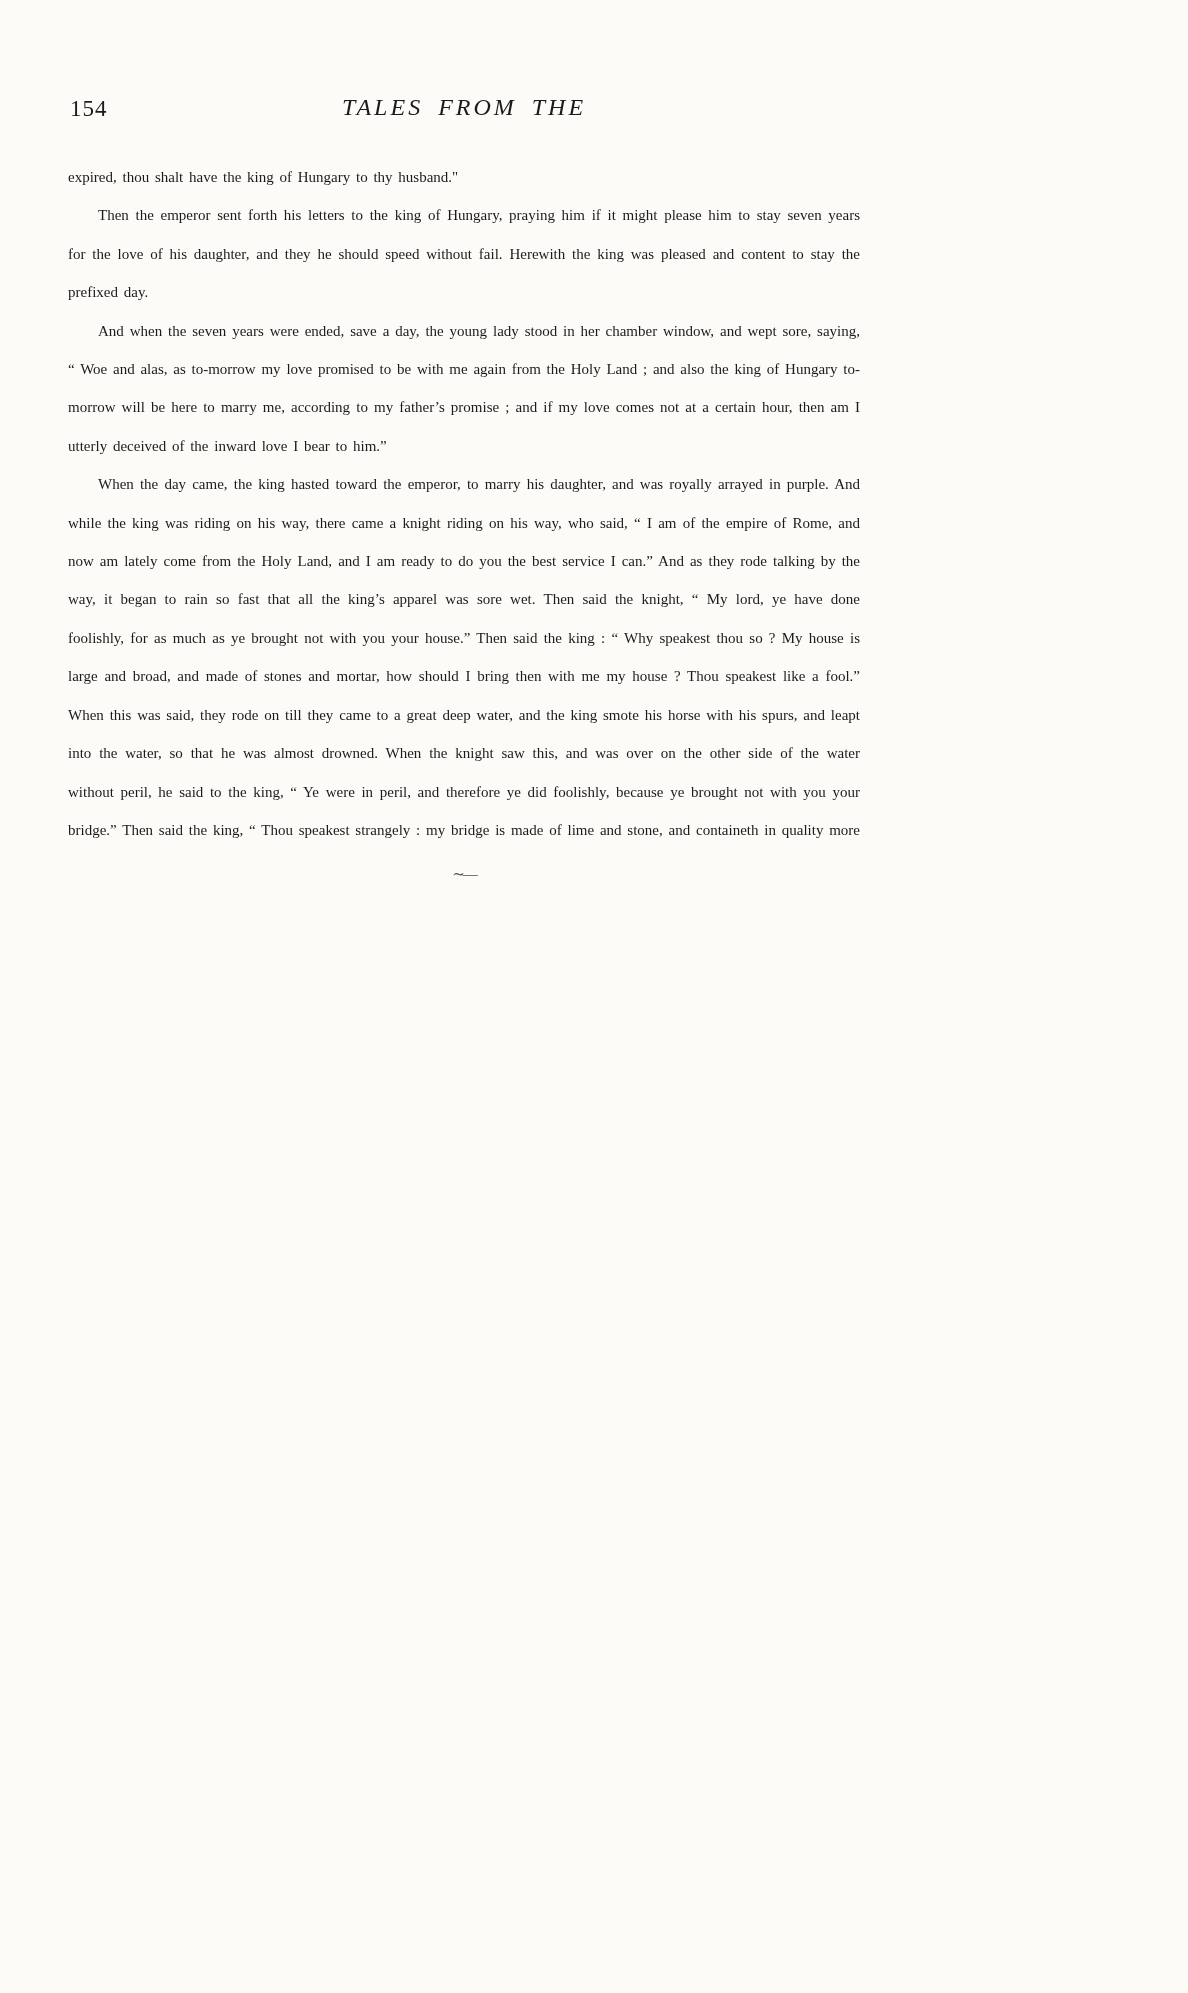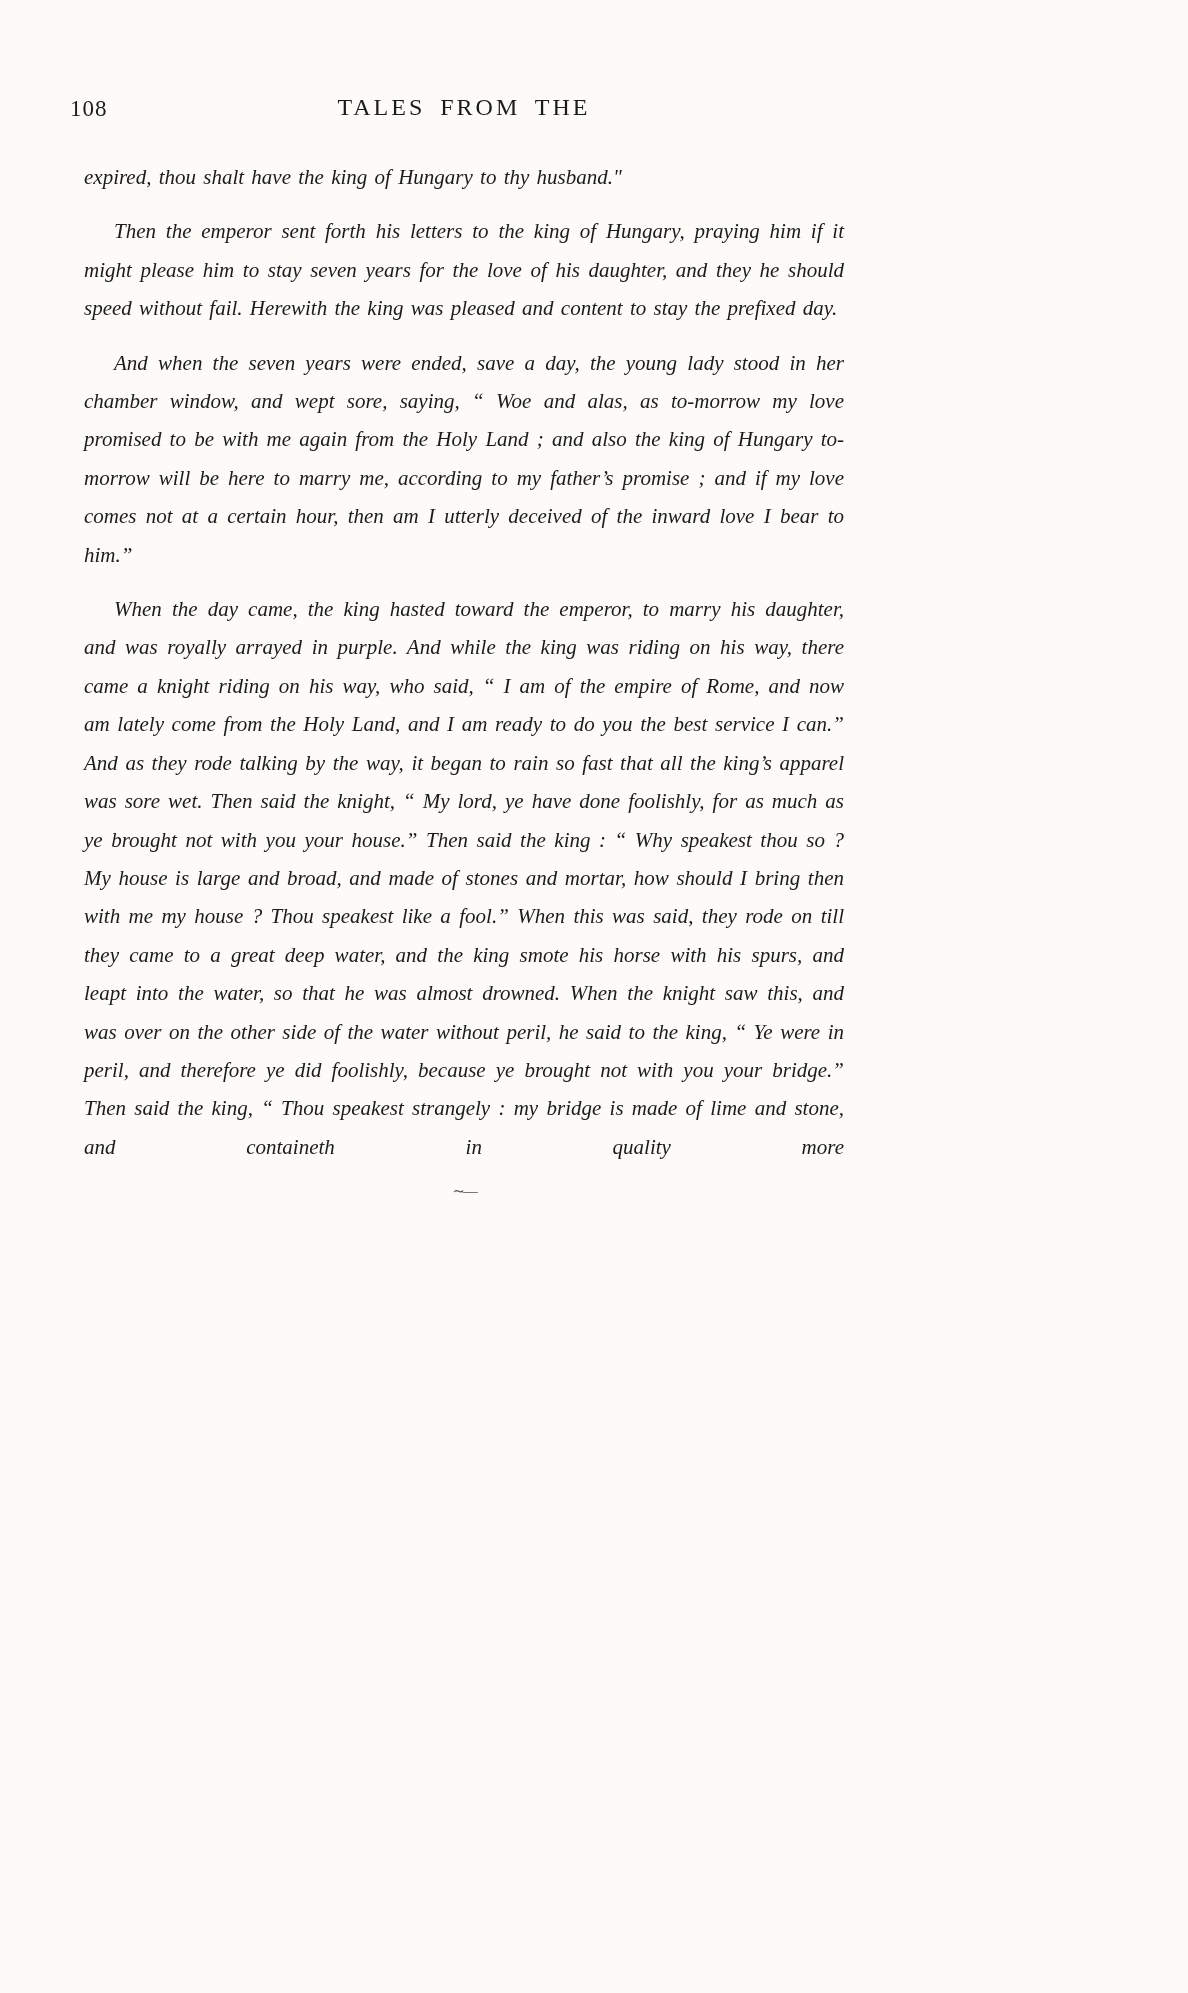--- a/index.html
+++ b/index.html
@@ -28,32 +28,32 @@
   }
   .page-number {
     position: absolute;
     left: 2px;
     top: 4px;
     font-size: 23px;
     letter-spacing: 1px;
   }
   .running-title {
     text-align: center;
+    font-style: italic;
     font-size: 24px;
     letter-spacing: 3px;
     word-spacing: 6px;
     padding-top: 2px;
   }
   .text-block p {
-    margin: 16px;
-    font-size: 21px;
+    margin: 0;
+    font-size: 15px;
     line-height: 38.4px;
     text-align: justify;
     word-spacing: 2px;
-    font-style: italic;
   }
   .text-block p.indent {
     text-indent: 30px;
   }
   .text-block p.justify-last {
     text-align-last: justify;
   }
   .catchword {
     width: 792px;
     text-align: center;
@@ -63,21 +63,21 @@
     letter-spacing: -2px;
   }
 </style>
 </head>
 <body>
 
 <div class="page">
   <div class="content">
 
     <div class="page-header">
-      <span class="page-number">108</span>
+      <span class="page-number">154</span>
       <div class="running-title">TALES FROM THE</div>
     </div>
 
     <div class="text-block">
       <p class="para">expired, thou shalt have the king of Hungary to thy husband."</p>
       <p class="para indent">Then the emperor sent forth his letters to the king of Hungary, praying him if it might please him to stay seven years for the love of his daughter, and they he should speed without fail.  Herewith the king was pleased and content to stay the prefixed day.</p>
       <p class="para indent">And when the seven years were ended, save a day, the young lady stood in her chamber window, and wept sore, saying, “ Woe and alas, as to-morrow my love promised to be with me again from the Holy Land ; and also the king of Hungary to-morrow will be here to marry me, according to my father’s promise ; and if my love comes not at a certain hour, then am I utterly deceived of the inward love I bear to him.”</p>
       <p class="para indent justify-last">When the day came, the king hasted toward the emperor, to marry his daughter, and was royally arrayed in purple. And while the king was riding on his way, there came a knight riding on his way, who said, “ I am of the empire of Rome, and now am lately come from the Holy Land, and I am ready to do you the best service I can.”  And as they rode talking by the way, it began to rain so fast that all the king’s apparel was sore wet.  Then said the knight, “ My lord, ye have done foolishly, for as much as ye brought not with you your house.”  Then said the king : “ Why speakest thou so ?  My house is large and broad, and made of stones and mortar, how should I bring then with me my house ?  Thou speakest like a fool.”  When this was said, they rode on till they came to a great deep water, and the king smote his horse with his spurs, and leapt into the water, so that he was almost drowned.  When the knight saw this, and was over on the other side of the water without peril, he said to the king, “ Ye were in peril, and therefore ye did foolishly, because ye brought not with you your bridge.” Then said the king, “ Thou speakest strangely : my bridge is made of lime and stone, and containeth in quality more</p>
     </div>
 

